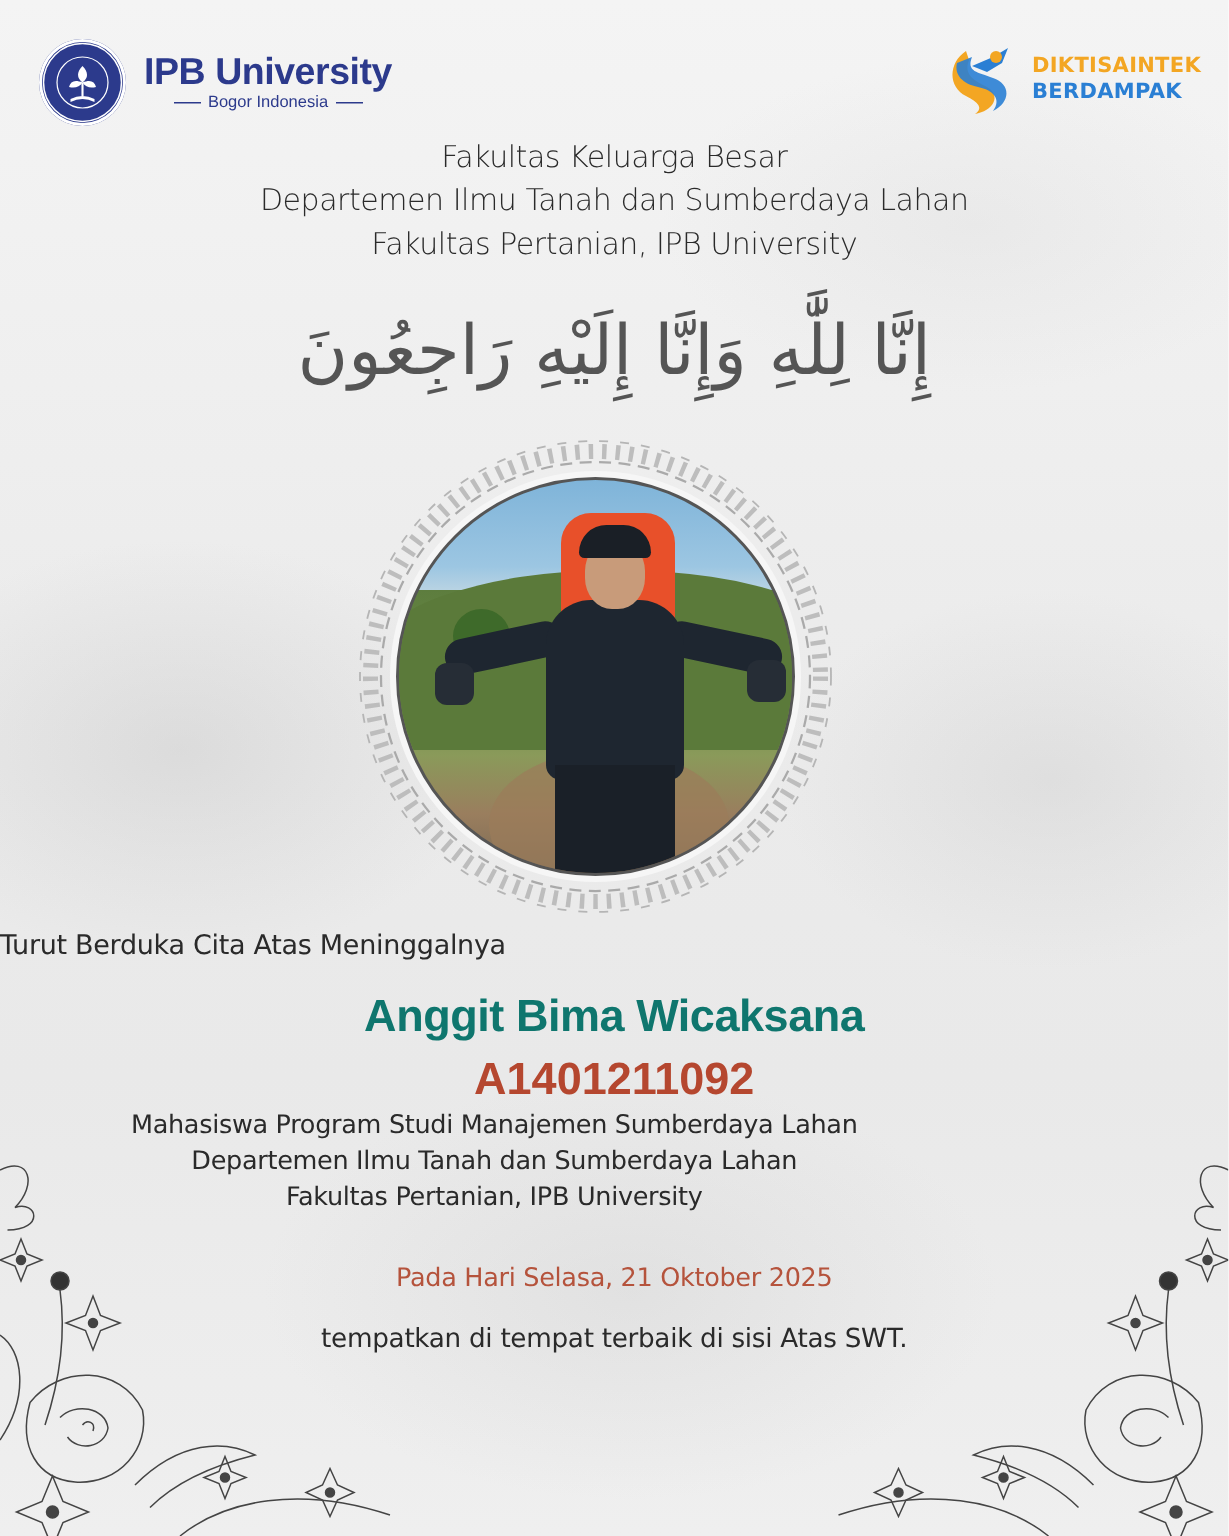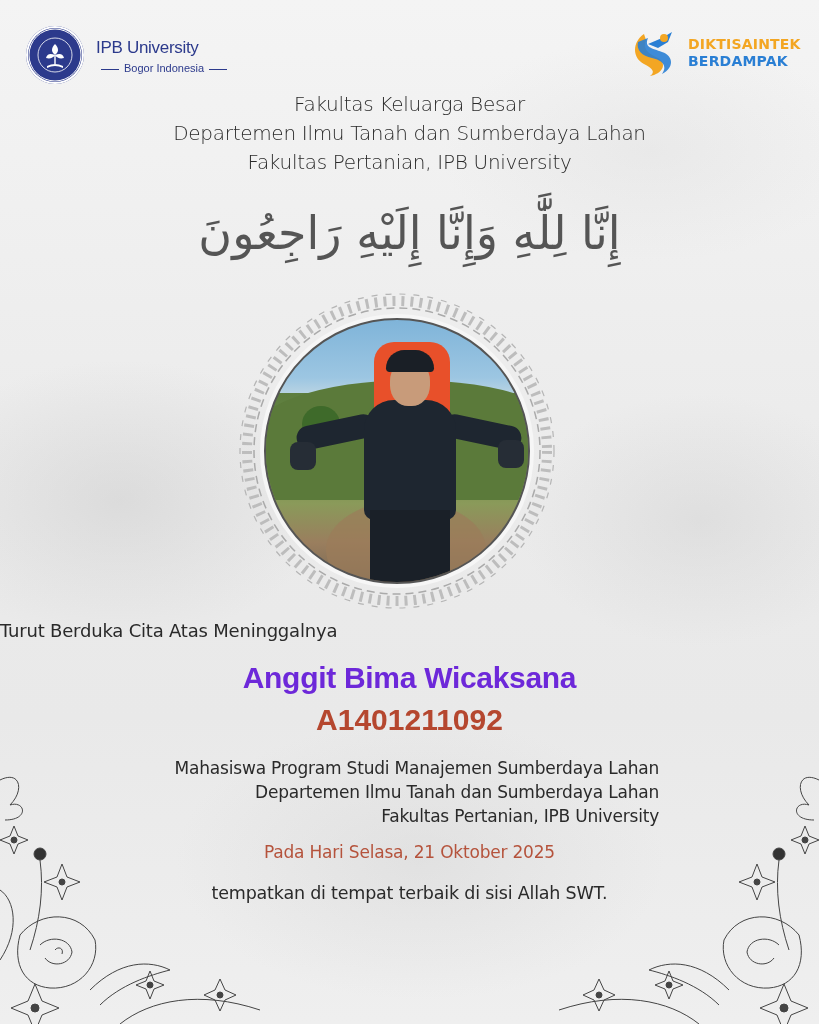--- a/index.html
+++ b/index.html
@@ -14,21 +14,21 @@
       linear-gradient(180deg, #f4f4f4 0%, #ececec 40%, #e9e9e9 70%, #efefef 100%);
     color:#2b2b2b;
   }
   .abs { position:absolute; }
 
   
   .ipb-logo { left:26px; top:26px; display:flex; align-items:center; }
   .ipb-seal { width:58px; height:58px; border-radius:50%; background:#2c3a8c; position:relative; box-shadow:0 0 0 2px #fff inset; }
   .ipb-seal svg { position:absolute; left:0; top:0; }
   .ipb-text { margin-left:12px; }
-  .ipb-name { font-family:"Liberation Sans", sans-serif; font-size:17px; font-weight:normal; color:#2c3a8c; letter-spacing:-0.3px; line-height:26px; }
+  .ipb-name { font-family:"Liberation Sans", sans-serif; font-size:25px; font-weight:bold; color:#2c3a8c; letter-spacing:-0.3px; line-height:26px; }
   .ipb-sub { font-family:"Liberation Sans", sans-serif; font-size:11px; color:#2c3a8c; text-align:center; line-height:14px; }
   .ipb-sub::before, .ipb-sub::after { content:""; display:inline-block; width:18px; height:1px; background:#2c3a8c; vertical-align:middle; margin:0 5px; }
 
   .dikti-logo { left:628px; top:28px; display:flex; align-items:center; }
   .dikti-mark { width:52px; height:50px; position:relative; }
   .dikti-text { margin-left:8px; font-family:"DejaVu Sans", sans-serif; font-weight:bold; font-size:14px; line-height:17px; letter-spacing:0.2px; }
   .dikti-l1 { color:#f3a623; }
   .dikti-l2 { color:#2a7fd4; }
 
   
@@ -53,23 +53,23 @@
   .photo .legs { position:absolute; left:104px; top:190px; width:80px; height:80px; background:#1a2028; }
   .photo .head { position:absolute; left:124px; top:40px; width:40px; height:46px; background:#c89b7a; border-radius:45%; }
   .photo .cap { position:absolute; left:120px; top:30px; width:48px; height:22px; background:#1a1f26; border-radius:20px 20px 4px 4px; }
   .photo .arm-l { position:absolute; left:30px; top:100px; width:80px; height:24px; background:#1e2630; border-radius:12px; transform:rotate(-12deg); }
   .photo .arm-r { position:absolute; left:176px; top:100px; width:80px; height:24px; background:#1e2630; border-radius:12px; transform:rotate(12deg); }
   .photo .hand-l { position:absolute; left:24px; top:122px; width:26px; height:28px; background:#262d36; border-radius:8px; }
   .photo .hand-r { position:absolute; left:232px; top:120px; width:26px; height:28px; background:#262d36; border-radius:8px; }
 
   
   .condolence { left:0; top:620px; width:715px; font-size:18px; color:#2a2a2a; letter-spacing:-0.2px; }
-  .name { left:0; top:660px; width:819px; text-align:center; font-family:"Liberation Sans", sans-serif; font-weight:bold; font-size:30px; color:#6d28d9; line-height:36px; letter-spacing:-0.3px; }
+  .name { left:0; top:660px; width:819px; text-align:center; font-family:"Liberation Sans", sans-serif; font-weight:bold; font-size:30px; color:#0f766e; line-height:36px; letter-spacing:-0.3px; }
   .nim { left:0; top:702px; width:819px; text-align:center; font-family:"Liberation Sans", sans-serif; font-weight:bold; font-size:30px; color:#b5472f; line-height:36px; }
-  .desc { left:0; top:756px; width:659px; text-align:right; font-size:17px; line-height:24px; color:#2a2a2a; letter-spacing:-0.2px; }
+  .desc { left:0; top:738px; width:659px; text-align:center; font-size:17px; line-height:24px; color:#2a2a2a; letter-spacing:-0.2px; }
   .date { left:0; top:842px; width:819px; text-align:center; font-size:17px; color:#b5533c; letter-spacing:-0.2px; }
   .prayer { left:0; top:880px; width:819px; text-align:center; font-size:17.5px; line-height:26px; color:#2a2a2a; letter-spacing:-0.2px; }
 
   .floral-left { left:0; top:760px; width:270px; height:264px; }
   .floral-right { right:0; top:760px; width:270px; height:264px; transform:scaleX(-1); }
 </style>
 </head>
 <body>
 
 <div class="abs ipb-logo">
@@ -143,21 +143,21 @@
 
 <div class="abs desc">
   <div>Mahasiswa Program Studi Manajemen Sumberdaya Lahan</div>
   <div>Departemen Ilmu Tanah dan Sumberdaya Lahan</div>
   <div>Fakultas Pertanian, IPB University</div>
 </div>
 
 <div class="abs date">Pada Hari Selasa, 21 Oktober 2025</div>
 
 <div class="abs prayer">
-  <div>tempatkan di tempat terbaik di sisi Allah SWT.</div>
+  <div>tempatkan di tempat terbaik di sisi Atas SWT.</div>
 </div>
 
 <div class="abs floral-left">
   <svg width="270" height="264" viewBox="0 0 270 264" fill="none" stroke="#444" stroke-width="1">
     <path d="M0 20 C20 10,25 30,10 45 C25 40,30 60,5 60"></path>
     <g transform="translate(14,80)">
         <path d="M0 -14 L4 -4 L14 0 L4 4 L0 14 L-4 4 L-14 0 L-4 -4 Z"></path>
         <circle r="3" fill="#444"></circle>
       </g>
     <circle cx="40" cy="94" r="6" fill="#333"></circle>

